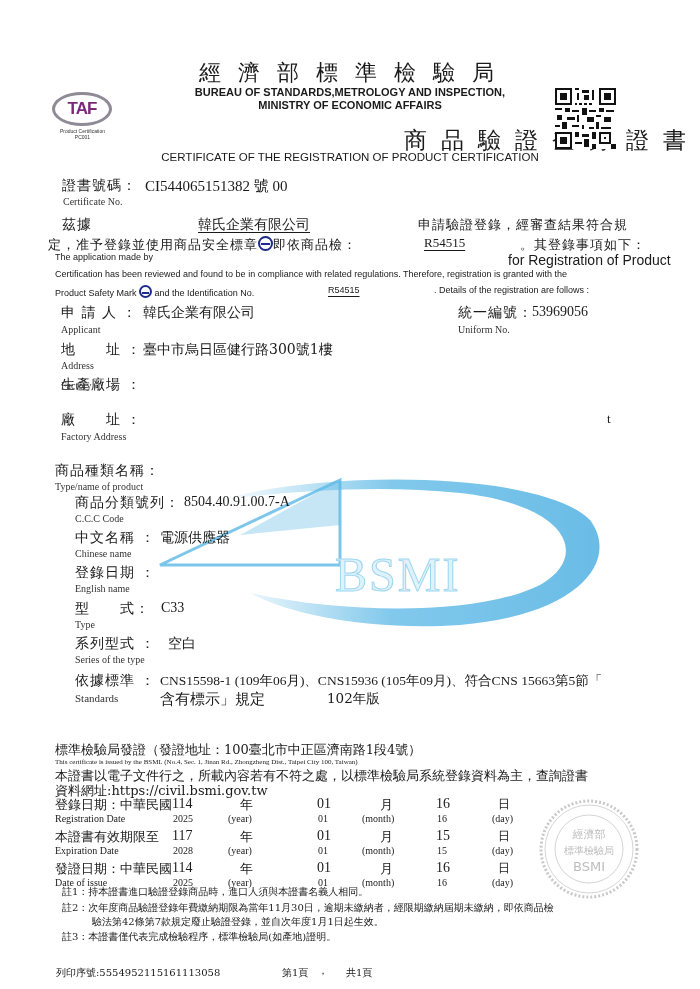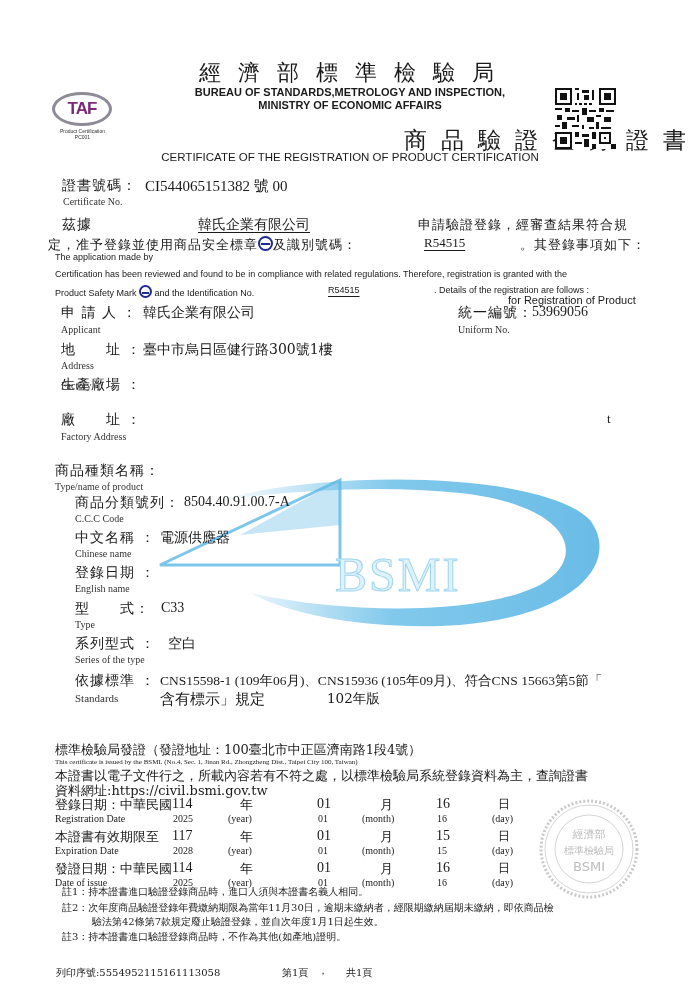--- a/index.html
+++ b/index.html
@@ -123,27 +123,27 @@
 
 <div class="abs lbl-zh zh" style="left:62px; top:177px;">證書號碼：</div>
 <div class="abs val en-mono" style="left:145px; top:177px; font-size:15px;">CI544065151382 號 00</div>
 <div class="abs lbl-en" style="left:63px; top:196px;">Certificate No.</div>
 
 <div class="abs lbl-zh zh" style="left:62px; top:216px;">茲據</div>
 <div class="abs val zh u" style="left:198px; top:216px;">韓氏企業有限公司</div>
 <div class="abs lbl-zh zh" style="left:418px; top:216px; font-size:13px;">申請驗證登錄，經審查結果符合規</div>
 
 <div class="abs lbl-zh zh" style="left:48px; top:236px; font-size:13px;">
-  <span>定，准予登錄並使用商品安全標章</span><span class="mark-icon"></span><span>及識別號碼：</span>
+  <span>定，准予登錄並使用商品安全標章</span><span class="mark-icon"></span><span>即依商品檢：</span>
 </div>
 <div class="abs val en-mono u" style="left:424px; top:235px; font-size:13px;">R54515</div>
 <div class="abs lbl-zh zh" style="left:520px; top:236px; font-size:13px;">。其登錄事項如下：</div>
 
 <div class="abs en-sans" style="left:55px; top:252px; font-size:9px;">The application made by</div>
-<div class="abs en-sans" style="left:508px; top:252px; font-size:11px;margin-top:42px;">for Registration of Product</div>
+<div class="abs en-sans" style="left:508px; top:252px; font-size:14px;">for Registration of Product</div>
 <div class="abs en-sans" style="left:55px; top:269px; font-size:9px;">Certification has been reviewed and found to be in compliance with related regulations. Therefore, registration is granted with the</div>
 <div class="abs en-sans" style="left:55px; top:285px; font-size:9px;">
   <span>Product Safety Mark</span>
   <span class="mark-icon" style="width:13px;height:13px;"></span>
   <span>and the Identification No.</span>
 </div>
 <div class="abs en-sans u" style="left:328px; top:285px; font-size:9px;">R54515</div>
 <div class="abs en-sans" style="left:434px; top:285px; font-size:9px;">. Details of the registration are follows :</div>
 
 <div class="abs lbl-zh zh" style="left:61px; top:304px;">申 請 人 ：</div>
@@ -262,18 +262,18 @@
     <span class="abs" style="left:263px;">01</span>
     <span class="abs" style="left:307px;">(month)</span>
     <span class="abs" style="left:382px;">16</span>
     <span class="abs" style="left:437px;">(day)</span>
   </div>
 </div>
 
 <div class="abs zh" style="left:62px; top:885px; font-size:10px;">註1：持本證書進口驗證登錄商品時，進口人須與本證書名義人相同。</div>
 <div class="abs zh" style="left:62px; top:901px; font-size:10px;">註2：次年度商品驗證登錄年費繳納期限為當年11月30日，逾期未繳納者，經限期繳納屆期未繳納，即依商品檢</div>
 <div class="abs zh" style="left:62px; top:915px; font-size:10px;">　　　驗法第42條第7款規定廢止驗證登錄，並自次年度1月1日起生效。</div>
-<div class="abs zh" style="left:62px; top:930px; font-size:10px;">註3：持本證書進口驗證登錄商品時，不作為其他(如產地)證明。</div>
+<div class="abs zh" style="left:62px; top:930px; font-size:10px;">註3：本證書僅代表完成檢驗程序，標準檢驗局(如產地)證明。</div>
 
 <div class="abs zh" style="left:56px; top:966px; font-size:10px;">列印序號:5554952115161113058</div>
 <div class="abs zh" style="left:282px; top:966px; font-size:10px;">第1頁</div>
 <div class="abs zh" style="left:318px; top:964px; font-size:10px;">，</div>
 <div class="abs zh" style="left:346px; top:966px; font-size:10px;">共1頁</div>
 
 </body></html>

